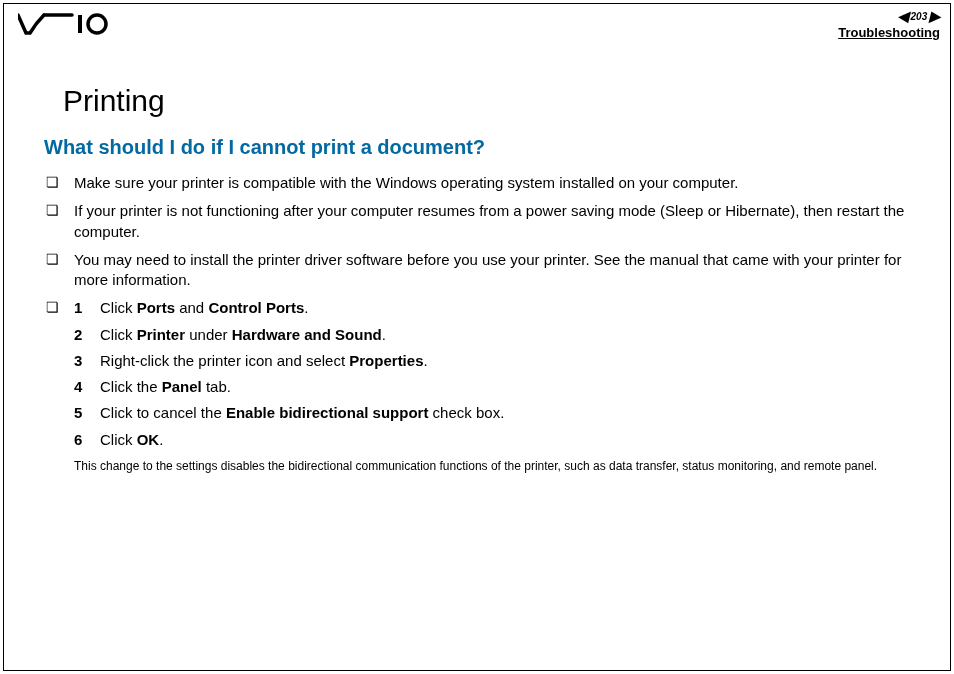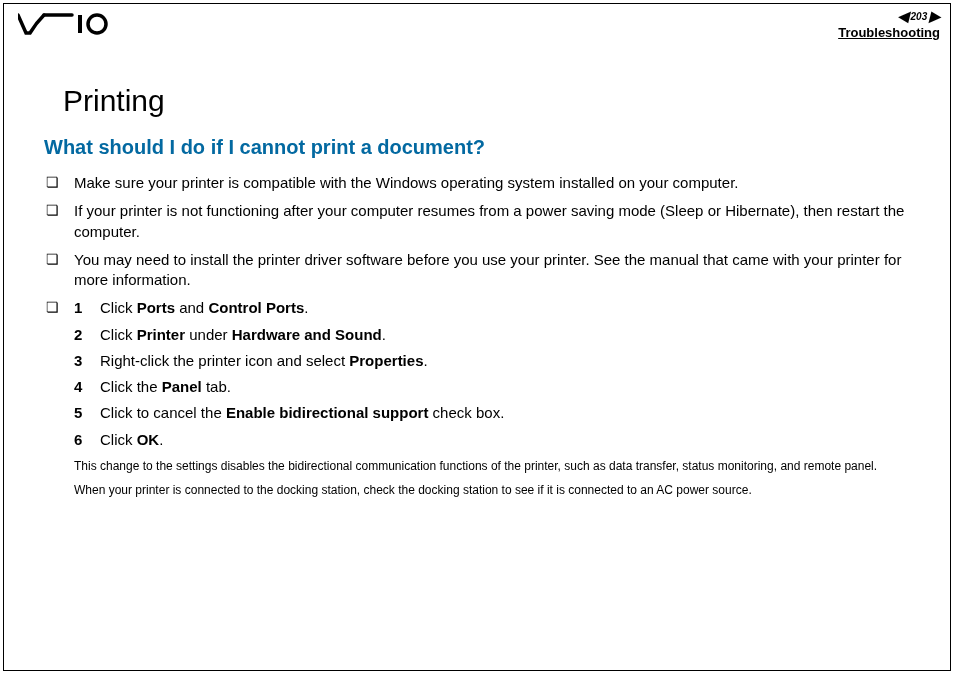--- a/index.html
+++ b/index.html
@@ -141,18 +141,17 @@
       <li>
         <ol class="steps">
           <li><span class="step-num">1</span><span>Click </span><span class="b">Ports</span><span> and </span><span class="b">Control Ports</span><span>.</span></li>
           <li><span class="step-num">2</span><span>Click </span><span class="b">Printer</span><span> under </span><span class="b">Hardware and Sound</span><span>.</span></li>
           <li><span class="step-num">3</span><span>Right-click the printer icon and select </span><span class="b">Properties</span><span>.</span></li>
           <li><span class="step-num">4</span><span>Click the </span><span class="b">Panel</span><span> tab.</span></li>
           <li><span class="step-num">5</span><span>Click to cancel the </span><span class="b">Enable bidirectional support</span><span> check box.</span></li>
           <li><span class="step-num">6</span><span>Click </span><span class="b">OK</span><span>.</span></li>
         </ol>
         <p class="para">This change to the settings disables the bidirectional communication functions of the printer, such as data transfer, status monitoring, and remote panel.</p>
-        <p class="para">When your printer is connected to the docking station, check the docking station to see if it is connected to an AC power source.</p>
       </li>
     </ul>
   </div>
 
 </div>
 
 </body></html>

